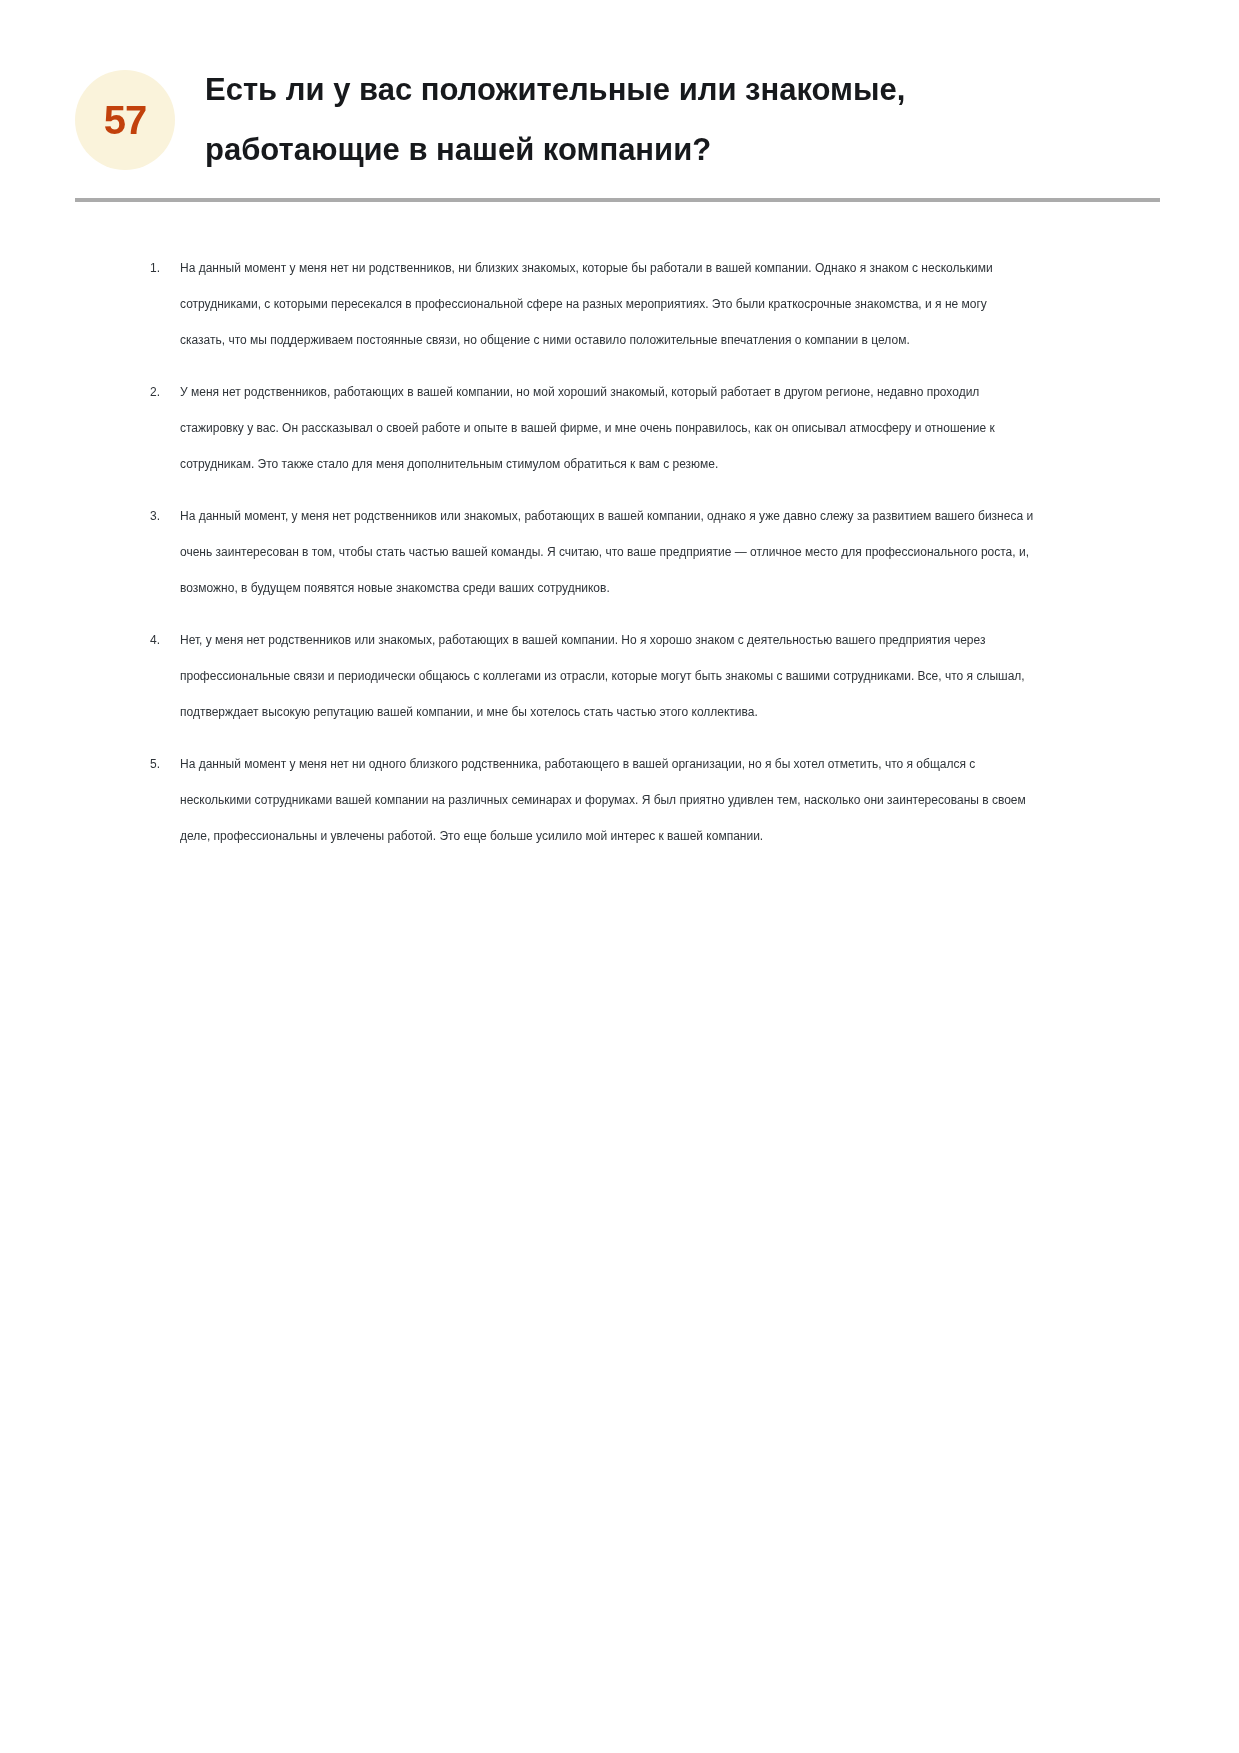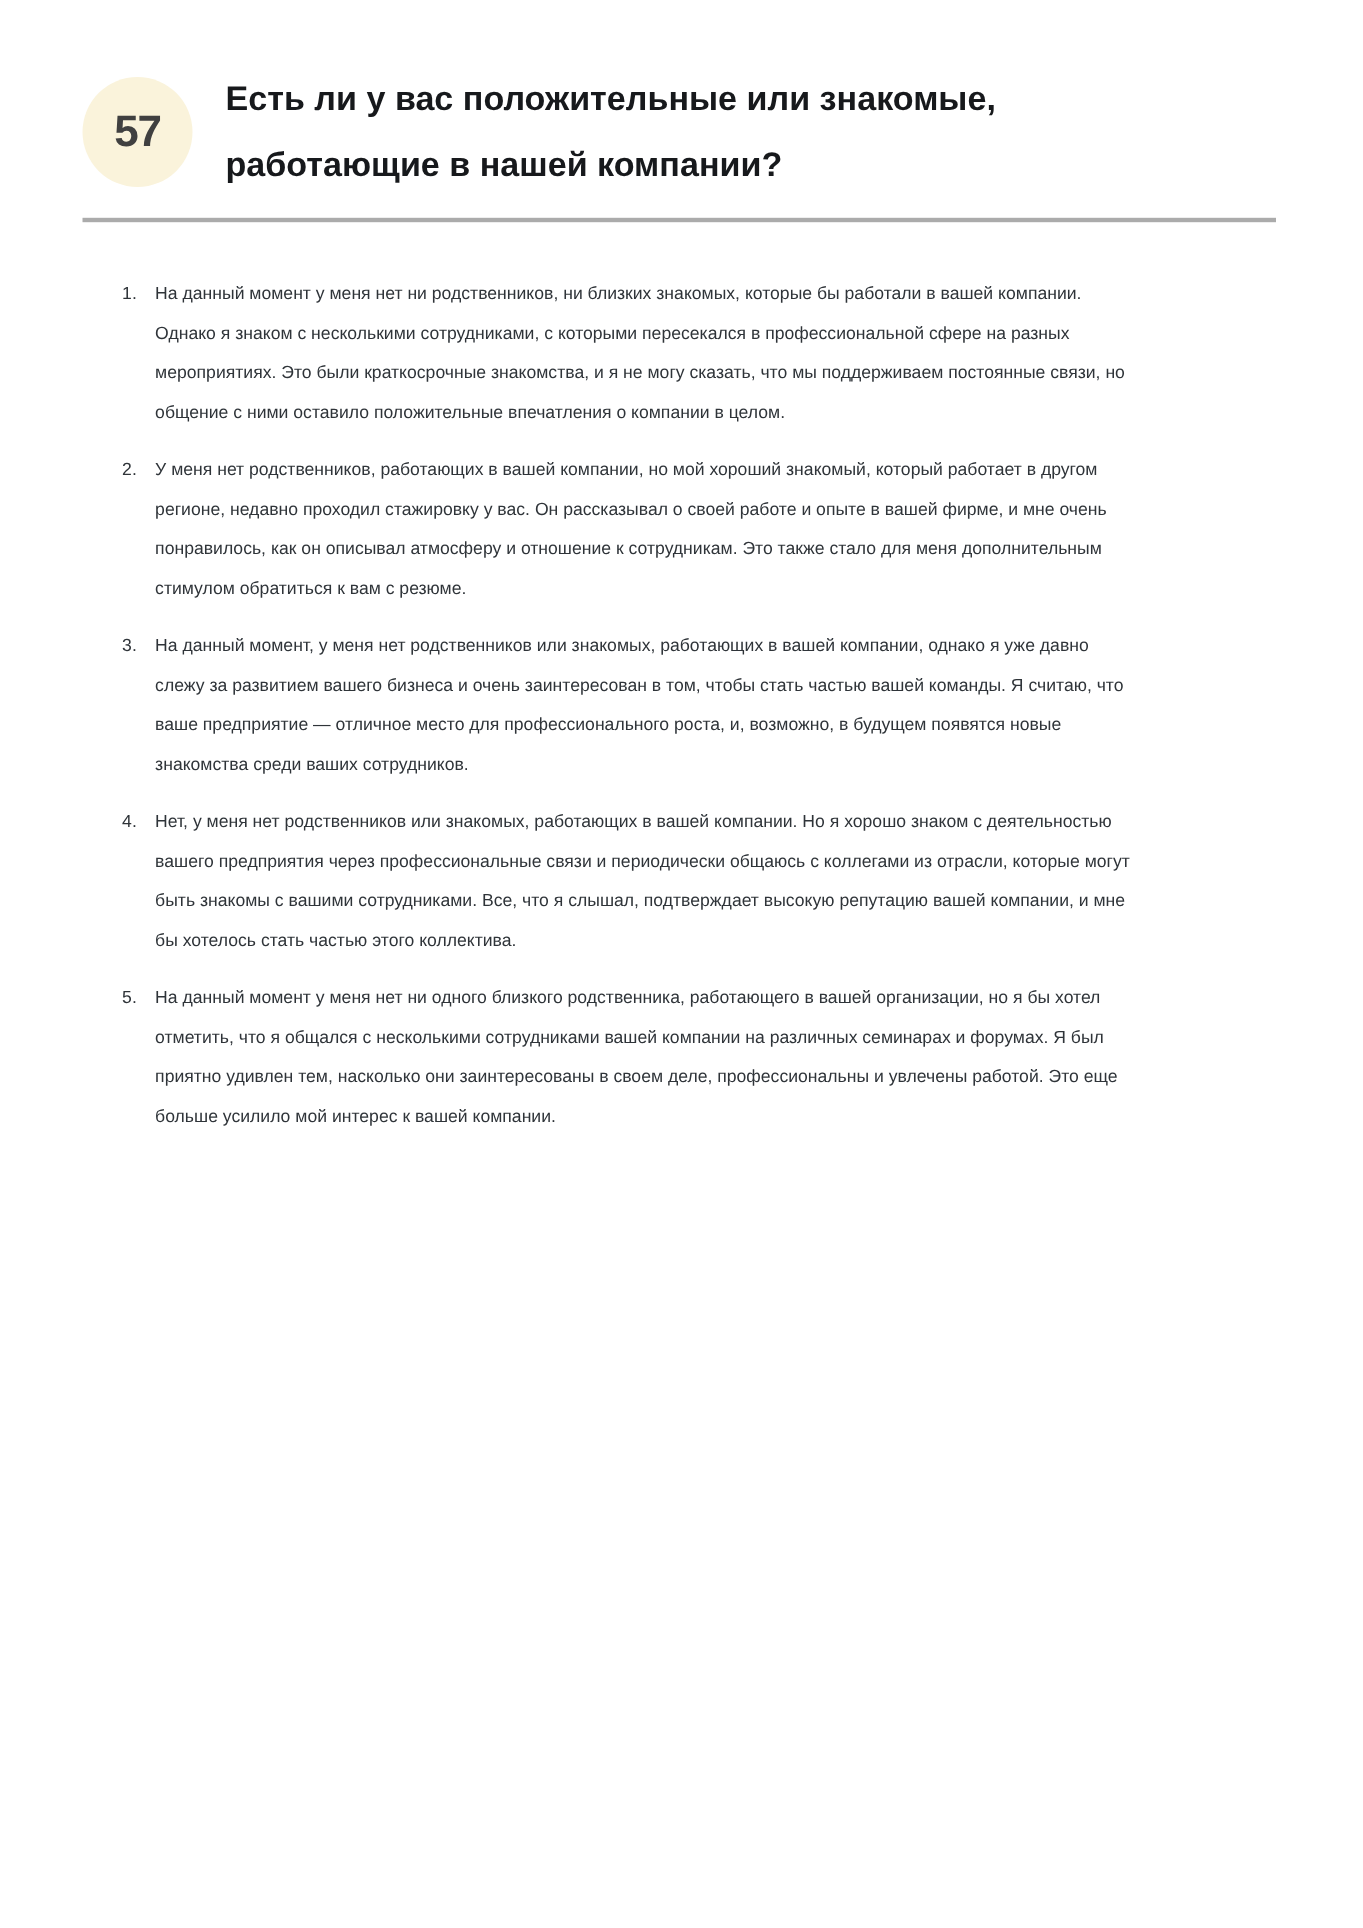--- a/index.html
+++ b/index.html
@@ -32,21 +32,21 @@
     height: 100px;
     border-radius: 50%;
     background: #faf3db;
     display: flex;
     align-items: center;
     justify-content: center;
   }
   .badge span {
     font-size: 40px;
     font-weight: 700;
-    color: #404040;
+    color: #c2410c;
     letter-spacing: -1px;
   }
   .q-title {
     margin: 0;
     font-size: 31px;
     line-height: 60px;
     font-weight: 700;
     color: #17191c;
   }
   .divider {
@@ -59,24 +59,25 @@
   ol.answers {
     margin: 48px 0 0 0;
     padding: 0 0 0 66px;
     width: 894px;
     list-style: none;
     counter-reset: ans;
   }
   ol.answers li {
     position: relative;
     counter-increment: ans;
-    font-size: 16px;
+    font-size: 12px;
     line-height: 36px;
     margin-bottom: 16px;
     color: #2f3439;
+    margin-left: 39px;
   }
   ol.answers li::before {
     content: counter(ans) ".";
     position: absolute;
     left: -30px;
     top: 0;
   }
   .section-58 {
     margin-top: 308px;
   }

